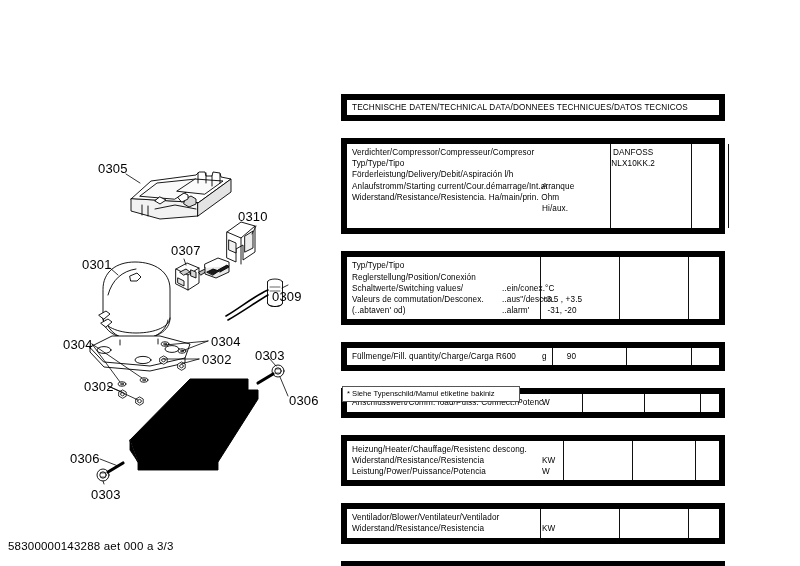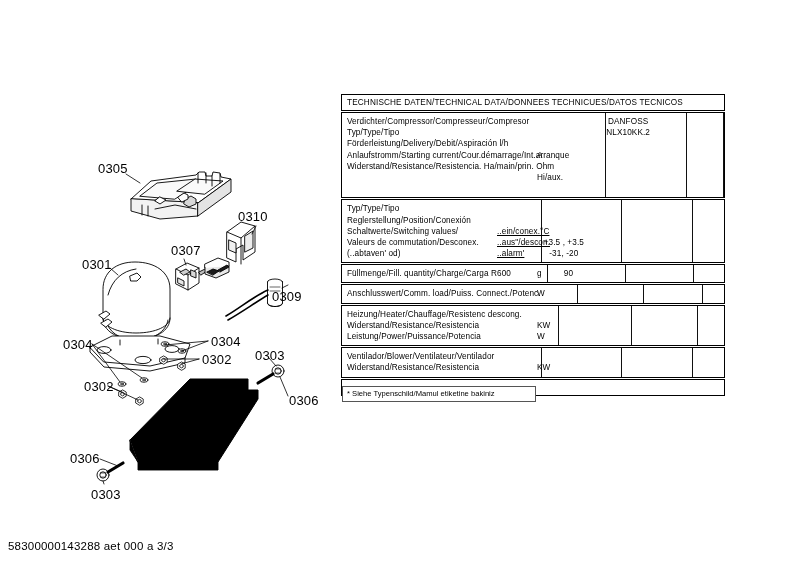--- a/index.html
+++ b/index.html
@@ -34,24 +34,24 @@
   }
 
   
   #tech-table {
     position: absolute;
     left: 341px;
     top: 94px;
     width: 384px;
   }
   .tbl-block {
-    border: 1px solid #000000;
+    border: 6px solid #000000;
     box-sizing: border-box;
     background: #fff;
-    margin-bottom: 1px;
+    margin-bottom: 17px;
     position: relative;
   }
   .tbl-title {
     height: 15px;
     line-height: 15px;
     padding-left: 5px;
     font-size: 8.2px;
     letter-spacing: 0.15px;
     white-space: nowrap;
   }
@@ -93,36 +93,35 @@
   }
   .ln .u {
     position: absolute;
     left: 190px;
     top: 0;
   }
   .ln .u2 {
     position: absolute;
     left: 150px;
     top: 0;
-    text-decoration: underline;
   }
   .vline {
     font-size: 8.2px;
     line-height: 11.2px;
     height: 11.2px;
     letter-spacing: 0.1px;
     white-space: nowrap;
   }
   .spacer-line { height: 11.2px; }
 
   #note-box {
     position: absolute;
     left: 342px;
     top: 386px;
-    width: 194px;
+    width: 178px;
     height: 16px;
     border: 1px solid #555;
     background: #fff;
     box-sizing: border-box;
     font-size: 7.6px;
     line-height: 14px;
     padding-left: 4px;
     white-space: nowrap;
     z-index: 5;
   }

